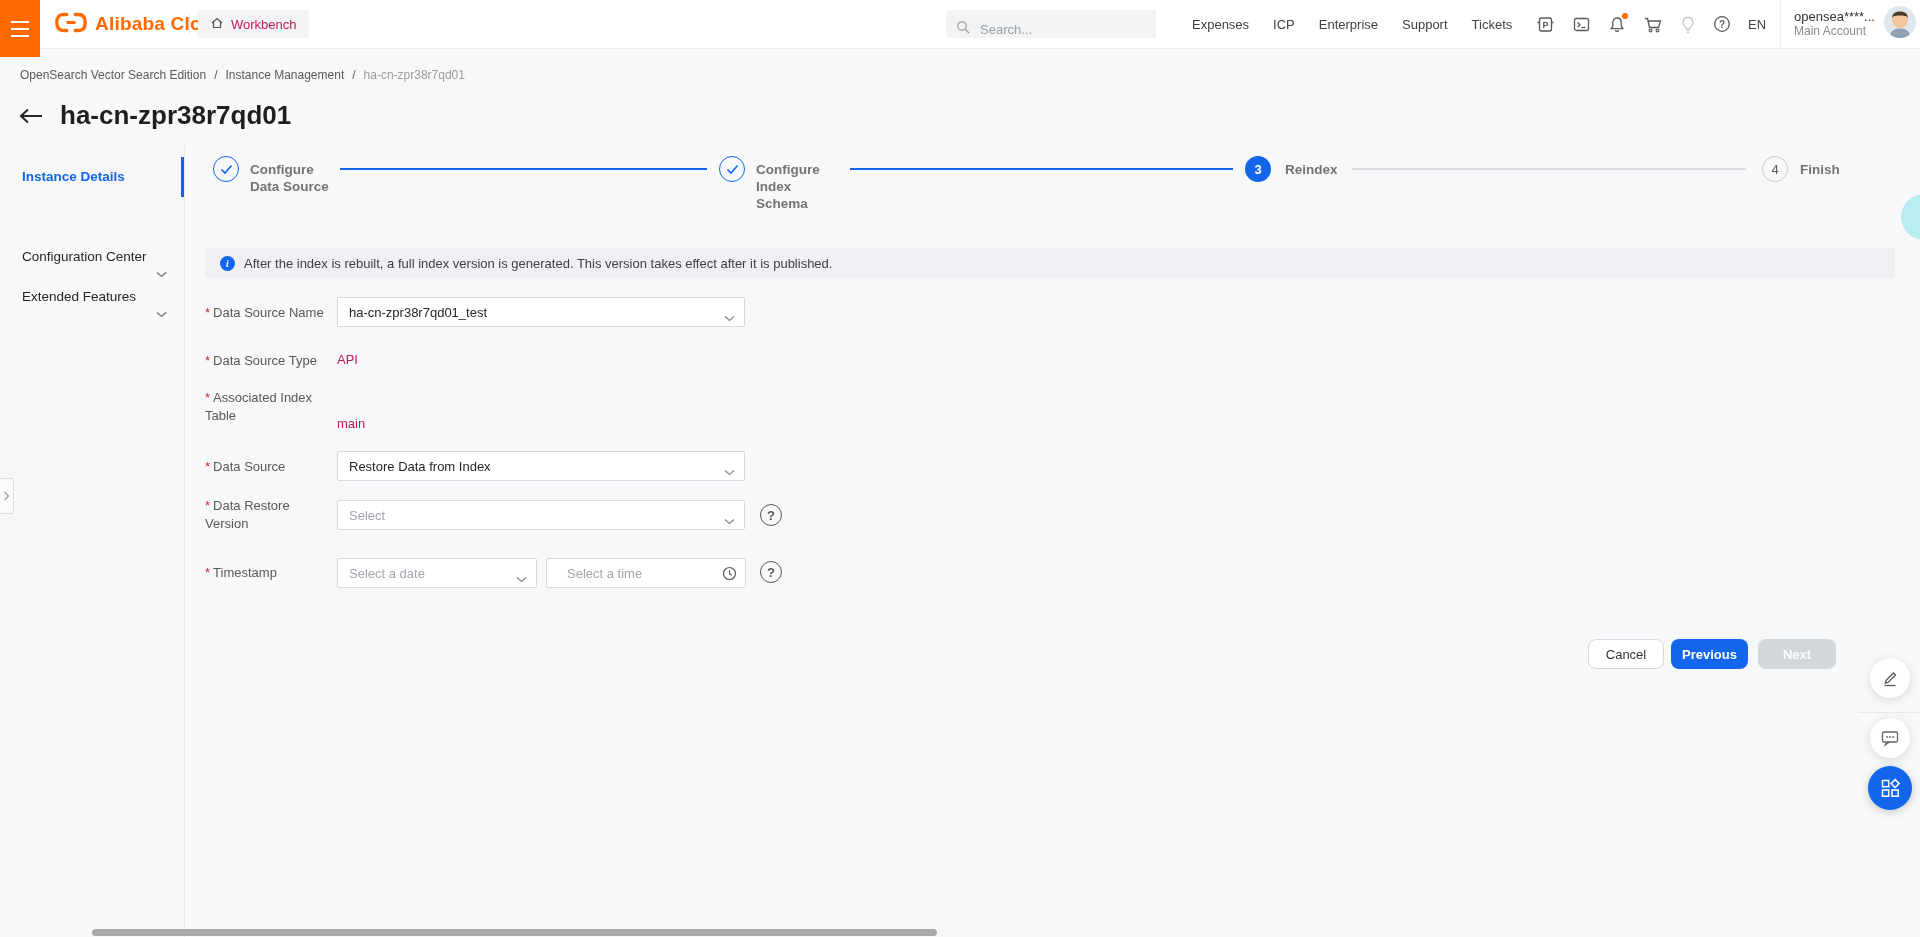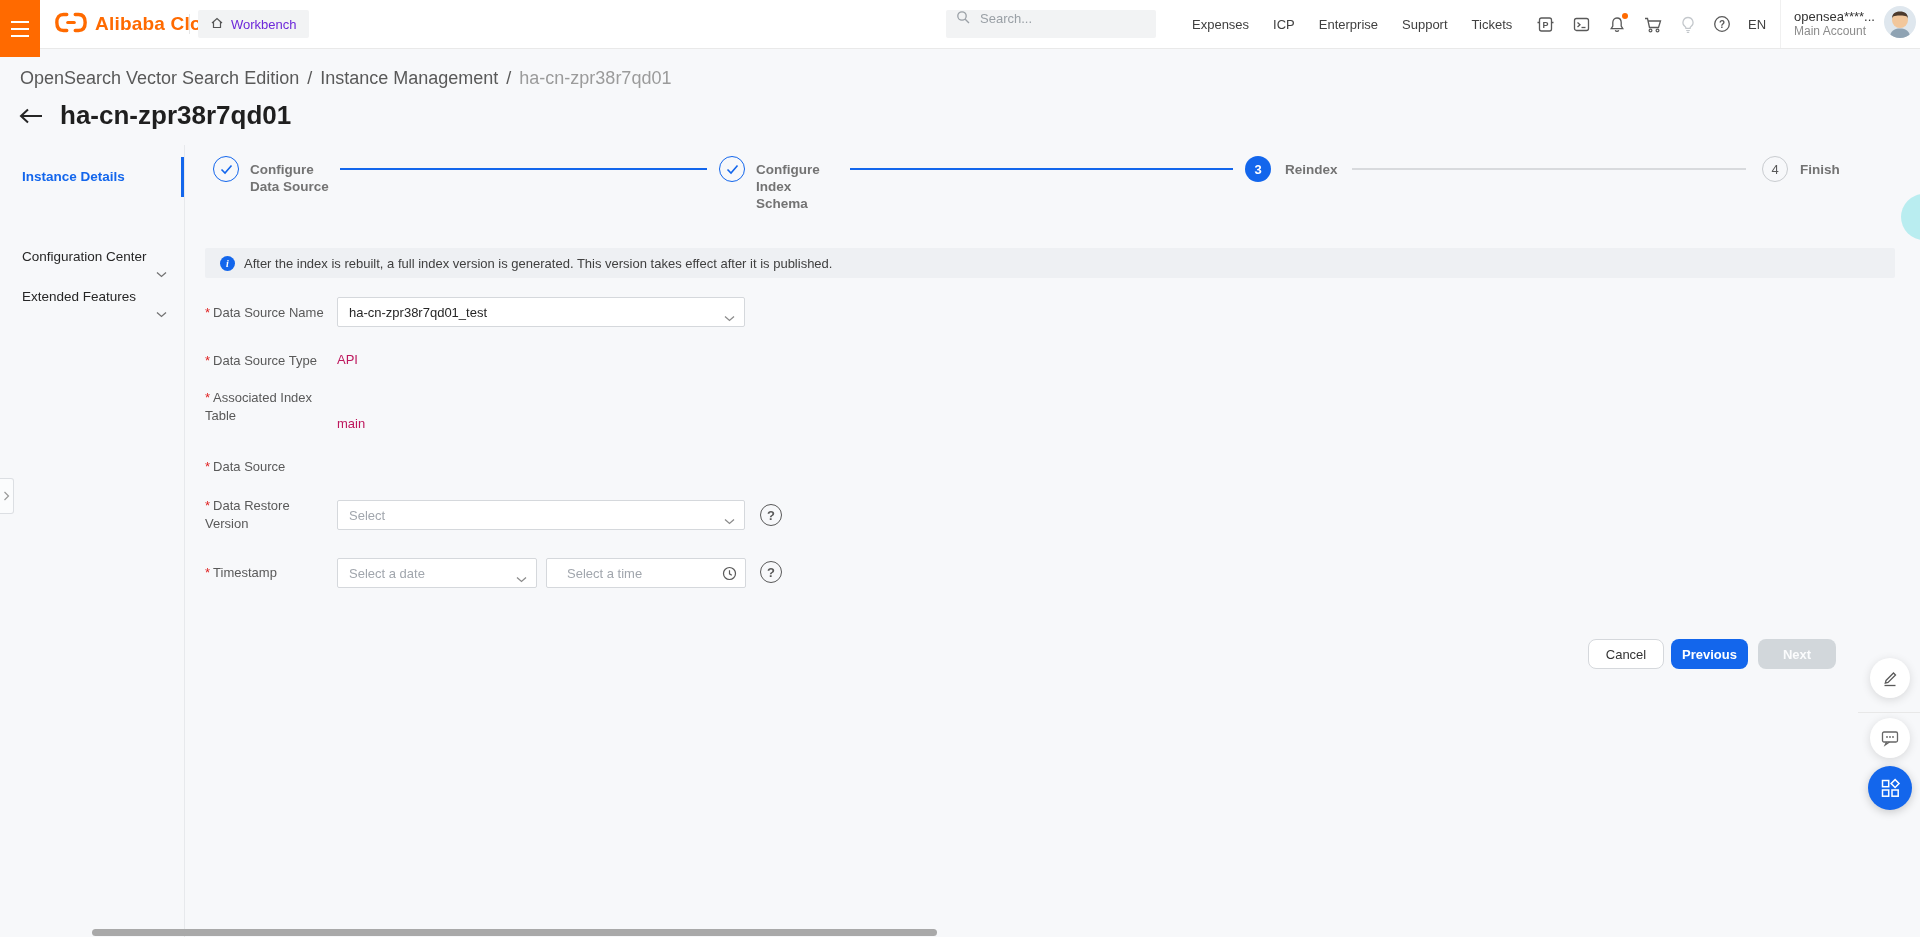--- a/index.html
+++ b/index.html
@@ -8,39 +8,39 @@
 
   
   .hdr{position:absolute;top:0;left:0;right:0;height:48px;background:#fff;border-bottom:1px solid #e9e9e9;z-index:5;}
   .burger{position:absolute;left:0;top:0;width:40px;height:57px;background:#FF6A00;z-index:8;
           display:flex;flex-direction:column;justify-content:center;gap:5px;padding-left:11px;box-sizing:border-box;cursor:pointer;}
   .burger i{display:block;width:18px;height:2px;background:#fff;}
   .logo{position:absolute;left:54px;top:0;height:48px;display:flex;align-items:center;gap:7px;cursor:pointer;}
   .logo-text{color:#FF6A00;font-size:19px;font-weight:700;letter-spacing:.2px;}
   .hdr-div{position:absolute;left:189px;top:14px;width:1px;height:20px;background:#e6e6e6;}
   .workbench{position:absolute;left:198px;top:10px;height:28px;background:#f2f3f4;border-radius:2px;
-             display:flex;align-items:center;gap:7px;padding:0 12px;font-size:13px;color:#6d28d9;cursor:pointer;}
+             display:flex;align-items:center;gap:7px;padding:0 12px;font-size:13px;color:#be185d;cursor:pointer;}
   .search{position:absolute;left:946px;top:10px;width:210px;height:28px;background:#f2f3f4;border-radius:2px;
-          display:flex;align-items:flex-start;gap:8px;padding:0 10px;box-sizing:border-box;}
+          display:flex;align-items:flex-end;gap:8px;padding:0 10px;box-sizing:border-box;}
   .search input{border:none;background:transparent;outline:none;font-size:13px;color:#333;width:155px;font-family:inherit;}
   ::placeholder{color:#9aa0a6;}
   .hdr-nav{position:absolute;left:1192px;top:0;height:48px;display:flex;align-items:center;gap:24px;}
   .hdr-nav span{font-size:13px;color:#404040;cursor:pointer;white-space:nowrap;}
   .hdr-icons{position:absolute;left:1536px;top:0;height:48px;display:flex;align-items:center;gap:17px;}
   .hicon{position:relative;display:flex;cursor:pointer;}
   .dot{position:absolute;top:-2px;right:-2px;width:6px;height:6px;border-radius:50%;background:#FF6A00;}
   .lang{font-size:13px;color:#404040;cursor:pointer;}
   .acct-sep{position:absolute;left:1780px;top:0;width:1px;height:48px;background:#f0f0f0;}
   .account{position:absolute;left:1794px;top:0;height:48px;display:flex;align-items:center;gap:9px;cursor:pointer;}
   .acct-text{display:flex;flex-direction:column;line-height:15px;align-items:flex-start;}
   .acct-name{font-size:13px;color:#333;}
   .acct-type{font-size:12px;color:#8c8c8c;}
 
   
-  .crumbs{position:absolute;left:20px;top:68px;display:flex;gap:8px;font-size:18px;color:#595959;align-items:center;}
+  .crumbs{position:absolute;left:20px;top:68px;display:flex;gap:8px;font-size:12px;color:#595959;align-items:center;}
   .crumb{cursor:pointer;}
   .crumb-cur{color:#9b9b9b;}
   .title-row{position:absolute;left:18px;top:100px;display:flex;align-items:center;gap:16px;}
   .back{cursor:pointer;display:flex;align-items:center;}
   .page-title{font-size:26px;font-weight:700;color:#1f1f1f;}
 
   
   .side-item{position:absolute;left:0;width:184px;height:40px;line-height:40px;padding-left:22px;
              font-size:13.5px;color:#262626;cursor:pointer;box-sizing:border-box;}
   .side-item.active{color:#1366EC;font-weight:700;}
@@ -302,20 +302,26 @@
   <div class="static-val" style="top:352px;">API</div>
 
   <div class="f-label" style="top:389px;">
     <span class="req">*</span><span>Associated Index Table</span>
   </div>
   <div class="static-val" style="top:416px;">main</div>
 
   <div class="f-label" style="top:458px;">
     <span class="req">*</span><span>Data Source</span>
   </div>
+  <div class="sel" style="top:451px;">
+    <span>Restore Data from Index</span>
+    <span class="chev"><svg width="11" height="7" viewBox="0 0 11 7">
+          <path d="M1 1.5 L5.5 5.5 L10 1.5" fill="none" stroke="#8c8c8c" stroke-width="1.3"></path>
+        </svg></span>
+  </div>
 
   <div class="f-label" style="top:497px;">
     <span class="req">*</span><span>Data Restore Version</span>
   </div>
   <div class="sel" style="top:500px;">
     <span class="ph">Select</span>
     <span class="chev"><svg width="11" height="7" viewBox="0 0 11 7">
           <path d="M1 1.5 L5.5 5.5 L10 1.5" fill="none" stroke="#8c8c8c" stroke-width="1.3"></path>
         </svg></span>
   </div>

